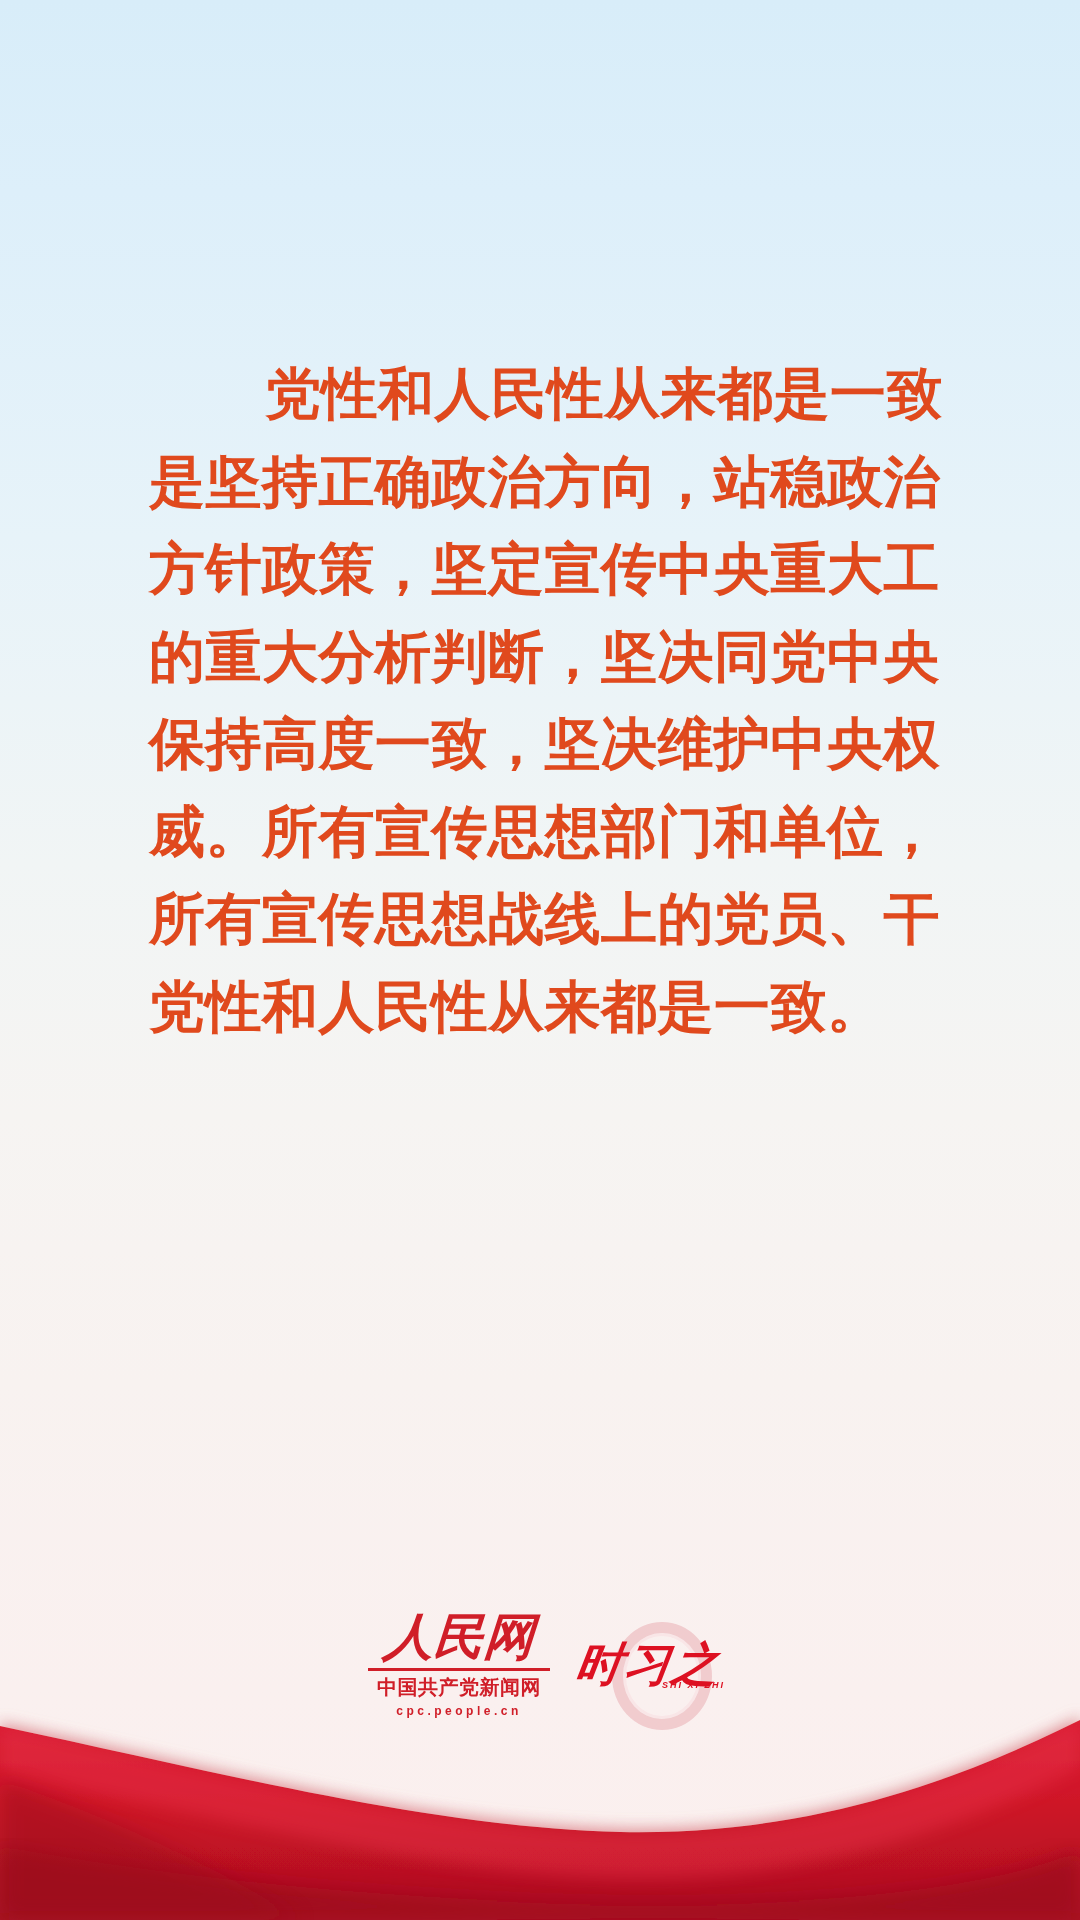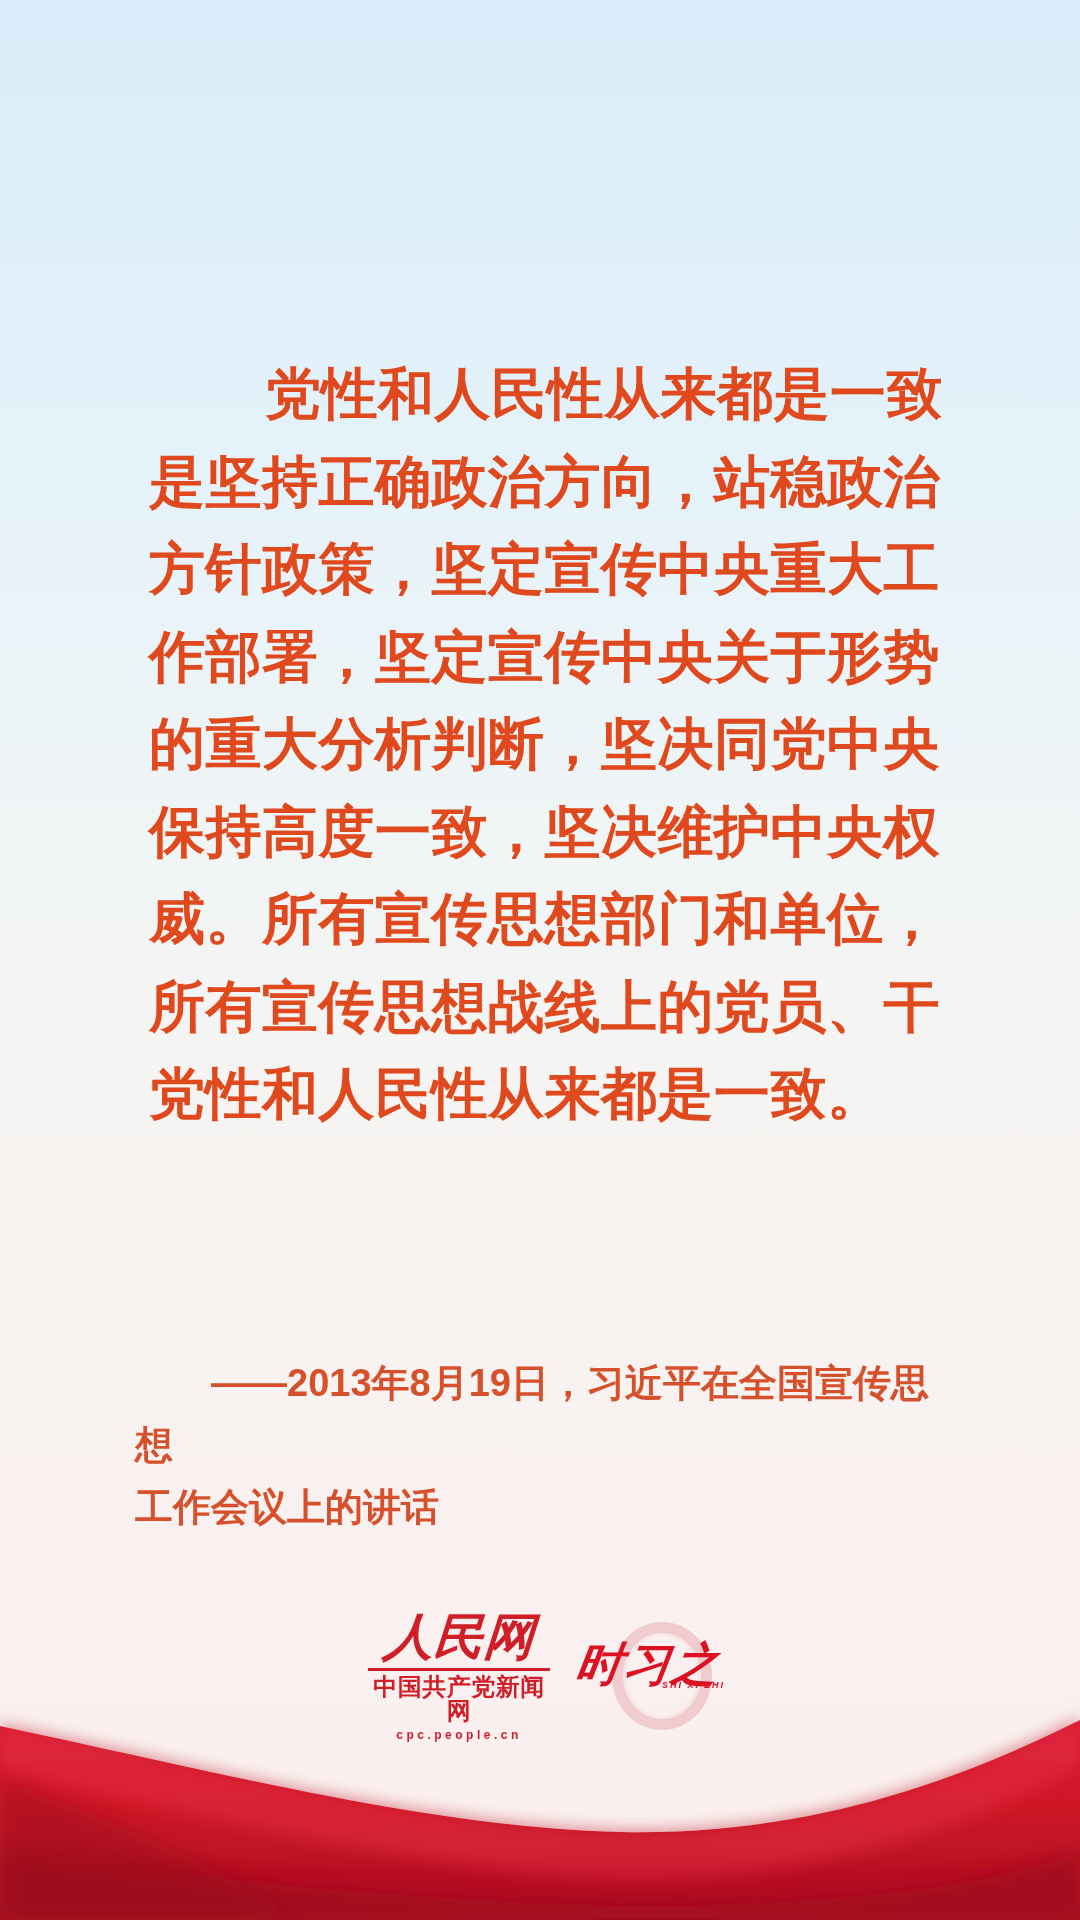--- a/index.html
+++ b/index.html
@@ -47,21 +47,21 @@
     position:absolute;left:368px;top:1608px;width:182px;
     text-align:center;color:var(--logo-red,#d01e28);
   }
   .pd-script{
     font-size:50px;font-weight:800;font-style:italic;
     font-family:"Liberation Serif","DejaVu Serif",serif;
     transform:skewX(-4deg);
     line-height:58px;
   }
   .pd-underline{height:3px;background:var(--logo-red,#d01e28);margin:2px 0 4px 0;}
-  .pd-site{font-size:24px;font-weight:800;letter-spacing:0.5px;line-height:24px;}
+  .pd-site{font-size:20px;font-weight:800;letter-spacing:0.5px;line-height:24px;}
   .pd-domain{font-size:12px;font-weight:800;letter-spacing:3.5px;line-height:20px;margin-top:2px;}
   .sxz-logo{position:absolute;left:570px;top:1614px;width:160px;height:110px;}
   .sxz-ring{
     position:absolute;left:42px;top:8px;width:78px;height:86px;
     border:11px solid var(--ring-pink,#eec0c4);
     border-radius:50%;
     opacity:.75;
     box-shadow:inset 0 0 0 3px #f9e3e5;
   }
   .sxz-name{
@@ -84,32 +84,27 @@
 </style>
 </head>
 <body>
 
 <div class="poster">
 
   <div class="quote">
     <div class="quote-line first">党性和人民性从来都是一致</div>
     <div class="quote-line">是坚持正确政治方向，站稳政治</div>
     <div class="quote-line">方针政策，坚定宣传中央重大工</div>
-    <div class="quote-line">作部署，坚定宣传中央关于形势</div>
     <div class="quote-line">的重大分析判断，坚决同党中央</div>
     <div class="quote-line">保持高度一致，坚决维护中央权</div>
     <div class="quote-line">威。所有宣传思想部门和单位，</div>
     <div class="quote-line">所有宣传思想战线上的党员、干</div>
     <div class="quote-line">党性和人民性从来都是一致。</div>
   </div>
 
-  <div class="attribution">
-    <div class="attr-line first">——2013年8月19日，习近平在全国宣传思想</div>
-    <div class="attr-line">工作会议上的讲话</div>
-  </div>
 
   <svg class="wave" viewBox="0 0 1080 270" preserveAspectRatio="none">
     <defs>
       <linearGradient id="gradMain" x1="0" y1="0" x2="0" y2="1">
         <stop offset="0%" stop-color="#da2033"></stop>
         <stop offset="40%" stop-color="#cf1428"></stop>
         <stop offset="100%" stop-color="#ab0f20"></stop>
       </linearGradient>
       <filter id="edgeShadow" x="-10%" y="-30%" width="120%" height="160%">
         <feDropShadow dx="0" dy="-5" stdDeviation="7" flood-color="#c49a96" flood-opacity="0.4"></feDropShadow>

